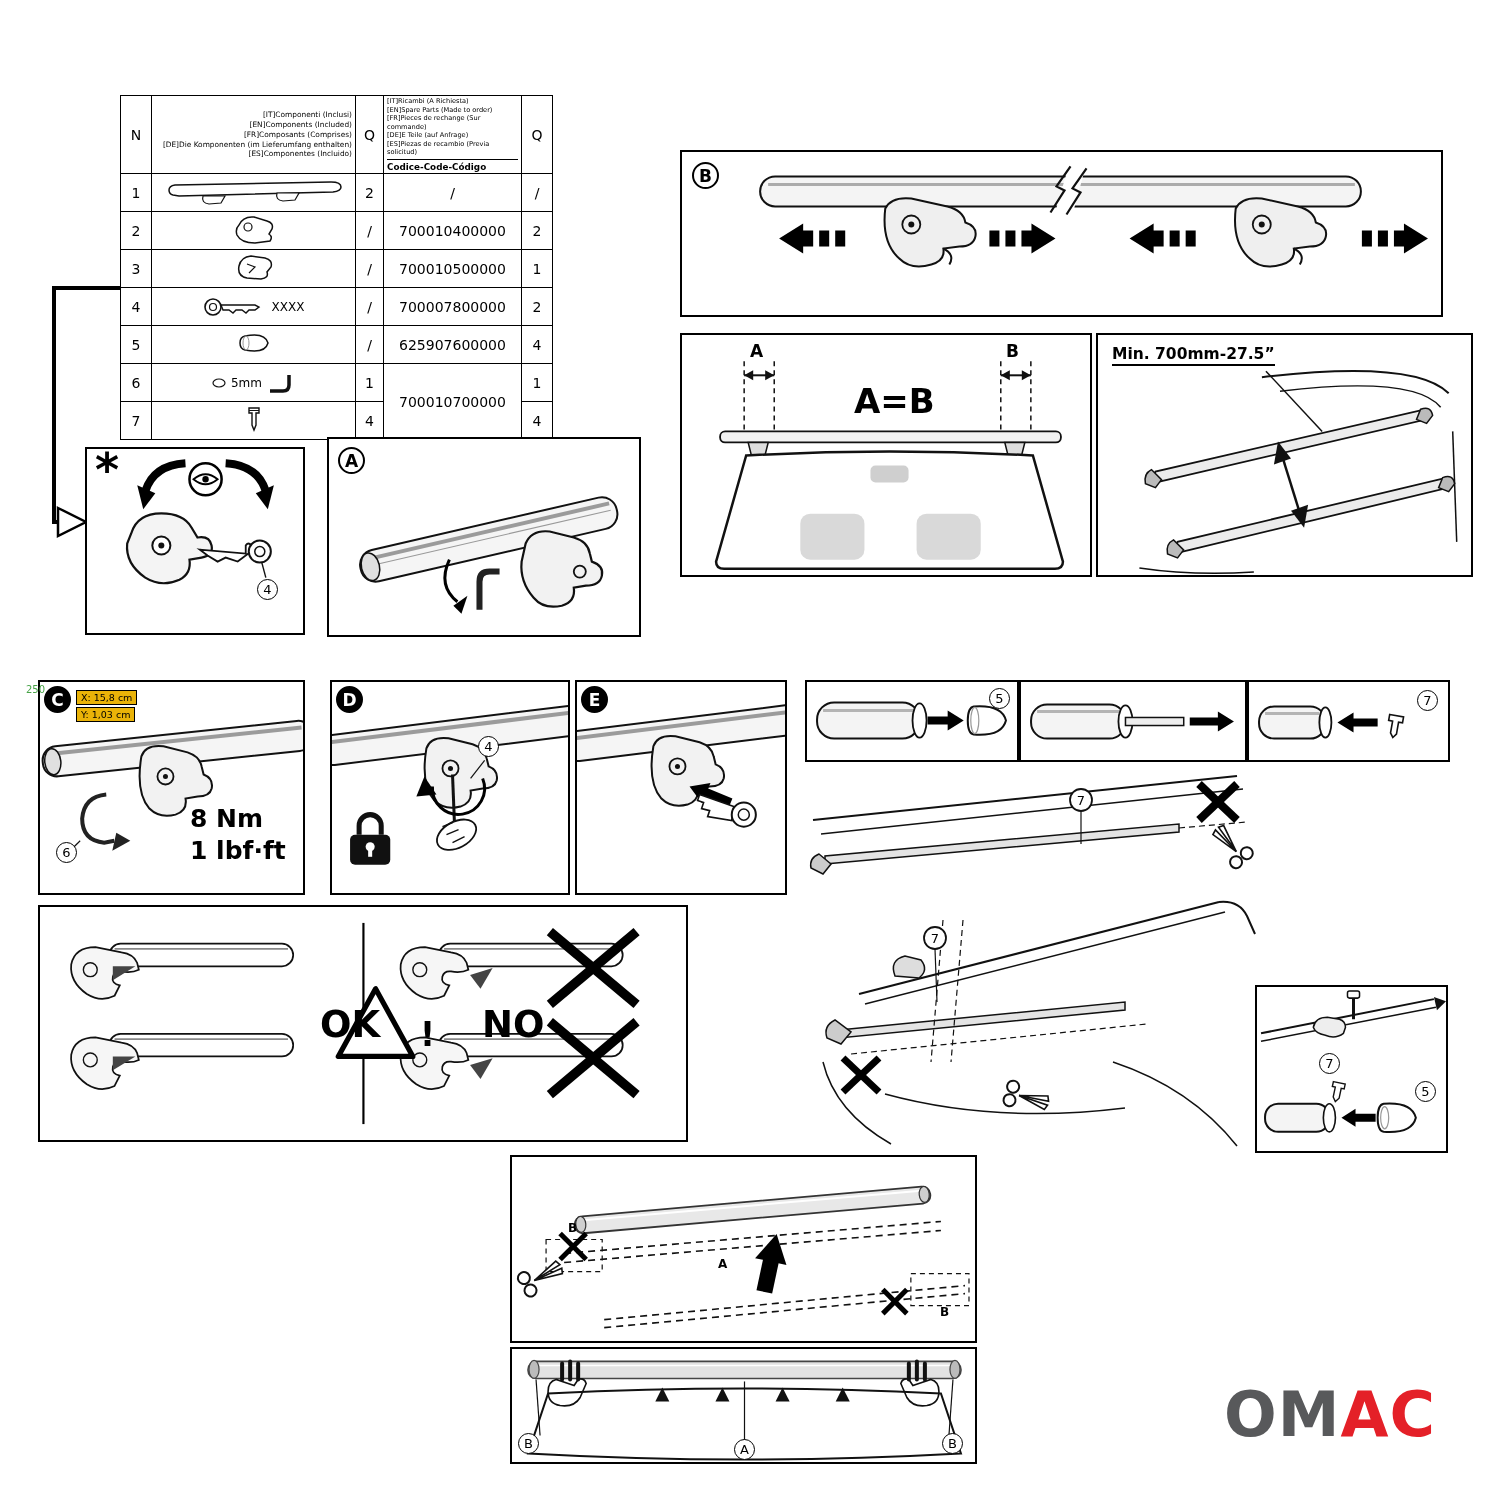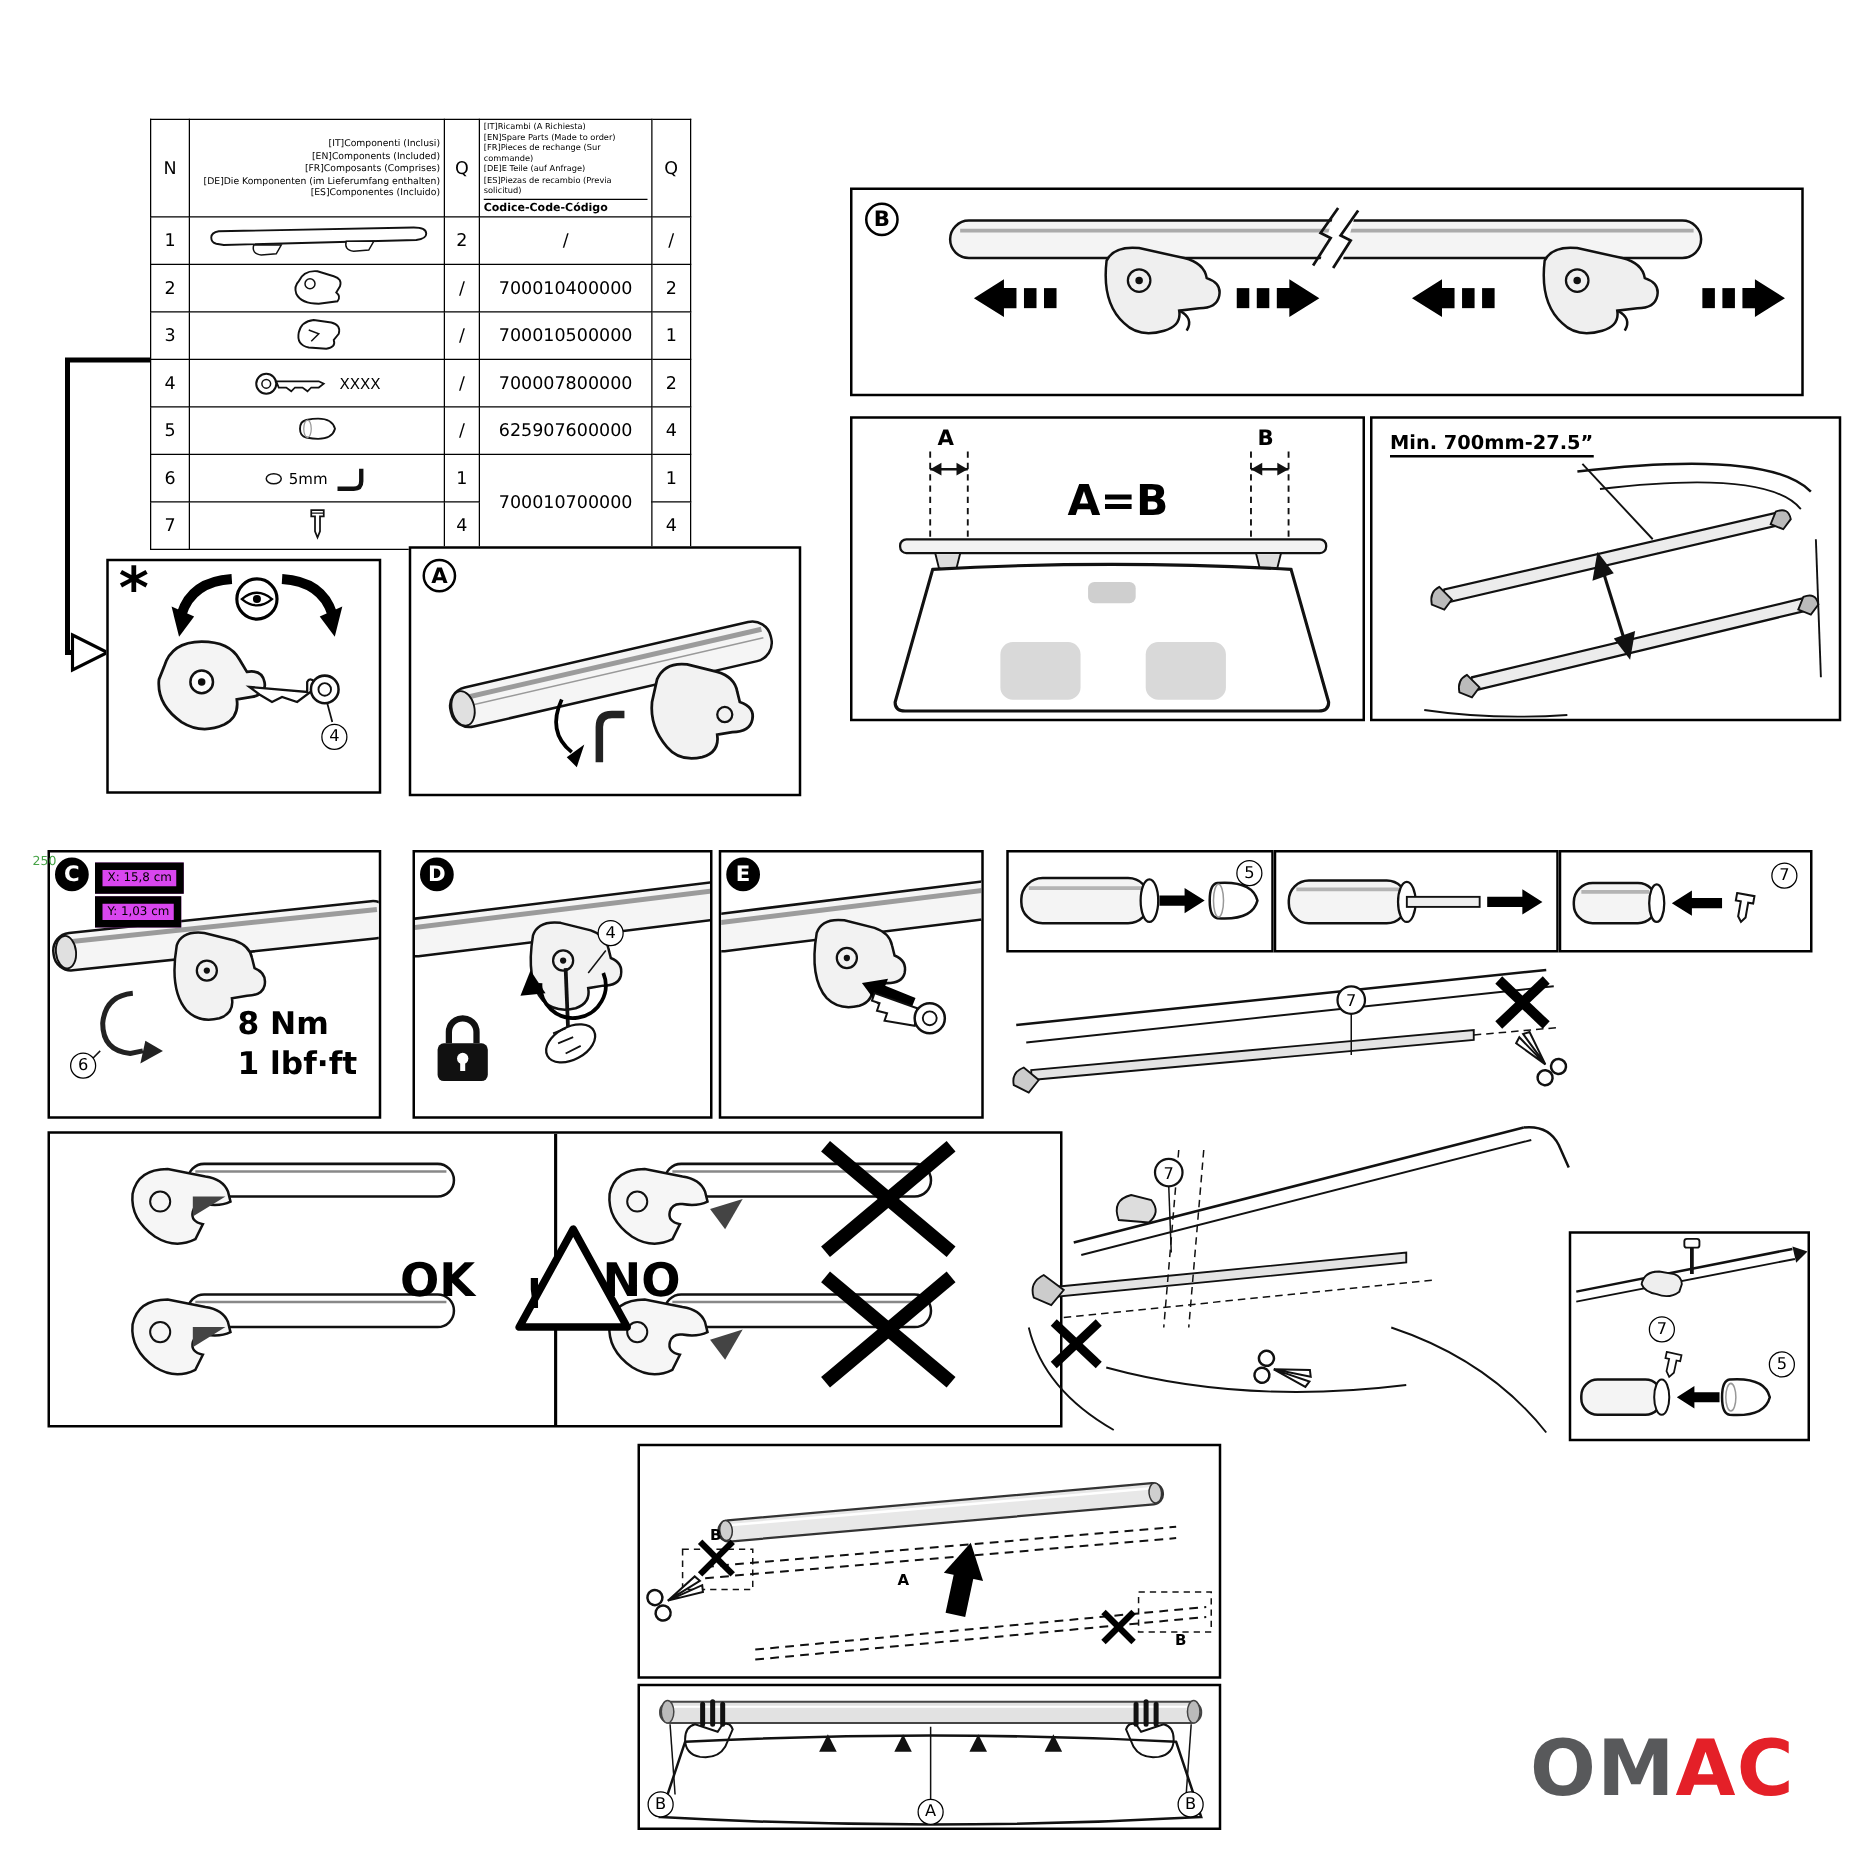--- a/index.html
+++ b/index.html
@@ -20,21 +20,21 @@
   #parts-table tr.hdr{height:64px}
   .langs{font-size:7.4px;text-align:right;padding:2px 3px;line-height:1.32}
   .langs2{font-size:6.6px;text-align:left;padding:1px 3px 0 3px;line-height:1.3}
   .code-hdr{border-top:1px solid #000;margin-top:2px;padding-top:2px;font-size:8.8px;text-align:left;font-weight:bold}
   .code-cell{font-size:12.5px}
   .part-cell{text-align:center}
   .part-flex{display:flex;align-items:center;justify-content:center;gap:5px}
   .part-label{font-size:12px}
   #stray{position:absolute;left:26px;top:684px;font-size:10px;color:#47a347;z-index:2}
   
-  .dimbox{display:block;border:6px solid #000000;background:#d946ef;font-size:9.5px;padding:1px 4px;margin-bottom:2px;white-space:nowrap;width:max-content}
+  .dimbox{display:block;border:1px solid #000000;background:#eab308;font-size:9.5px;padding:1px 4px;margin-bottom:2px;white-space:nowrap;width:max-content}
   #logo{position:absolute;left:1224px;top:1384px;font-size:62px;font-weight:bold;letter-spacing:1px;line-height:1;z-index:2}
   #logo .g{color:#58595b}
   #logo .r{color:#e42028}
 </style>
 </head>
 <body>
 
 <span id="stray">250</span>
 
 <table id="parts-table">
@@ -442,21 +442,21 @@
     <g transform="translate(88,40)">
       <polygon points="0,0 16,-10 16,-4 40,-4 40,4 16,4 16,10" fill="#000"></polygon>
     </g>
     <g transform="translate(140,32) rotate(10)">
       <path d="M0 0 h14 v6 h-4 v12 l-3 4 -3 -4 v-12 h-4 z" fill="#fff" stroke="#111" stroke-width="1.6"></path>
     </g>
   </svg>
   <span class="co" style="left:168px;top:8px">7</span>
 </div>
 
-<div class="panel" style="left:38px;top:905px;width:812px;height:237px">
+<div class="panel" style="left:38px;top:905px;width:650px;height:237px">
   <svg class="fill" viewBox="0 0 745 232">
     <line x1="373" y1="0" x2="373" y2="232" stroke="#000" stroke-width="2.5"></line>
 
     <g transform="translate(28,18)">
       <rect x="52" y="6" width="212" height="26" rx="13" fill="#fff" stroke="#111" stroke-width="2"></rect>
       <line x1="58" y1="12" x2="258" y2="12" stroke="#888" stroke-width="2"></line>
       <path d="M8 30 Q12 10 36 10 L66 16 Q80 18 84 28 L86 36 Q78 40 66 38 Q58 37 56 44 Q54 52 64 54 L58 66 Q42 74 26 64 Q6 50 8 30 Z" fill="#f6f6f6" stroke="#111" stroke-width="2"></path>
       <circle cx="30" cy="36" r="8" fill="none" stroke="#111" stroke-width="1.6"></circle>
       <polygon points="56,32 82,32 56,48" fill="#444"></polygon>
     </g>

